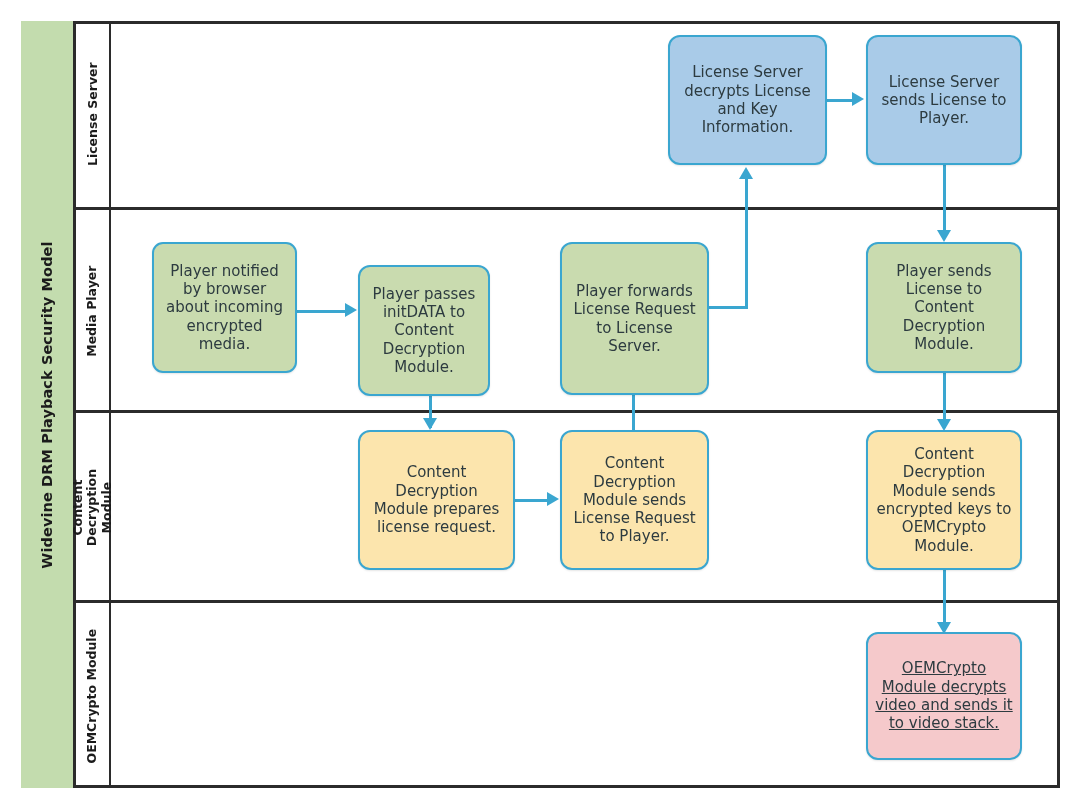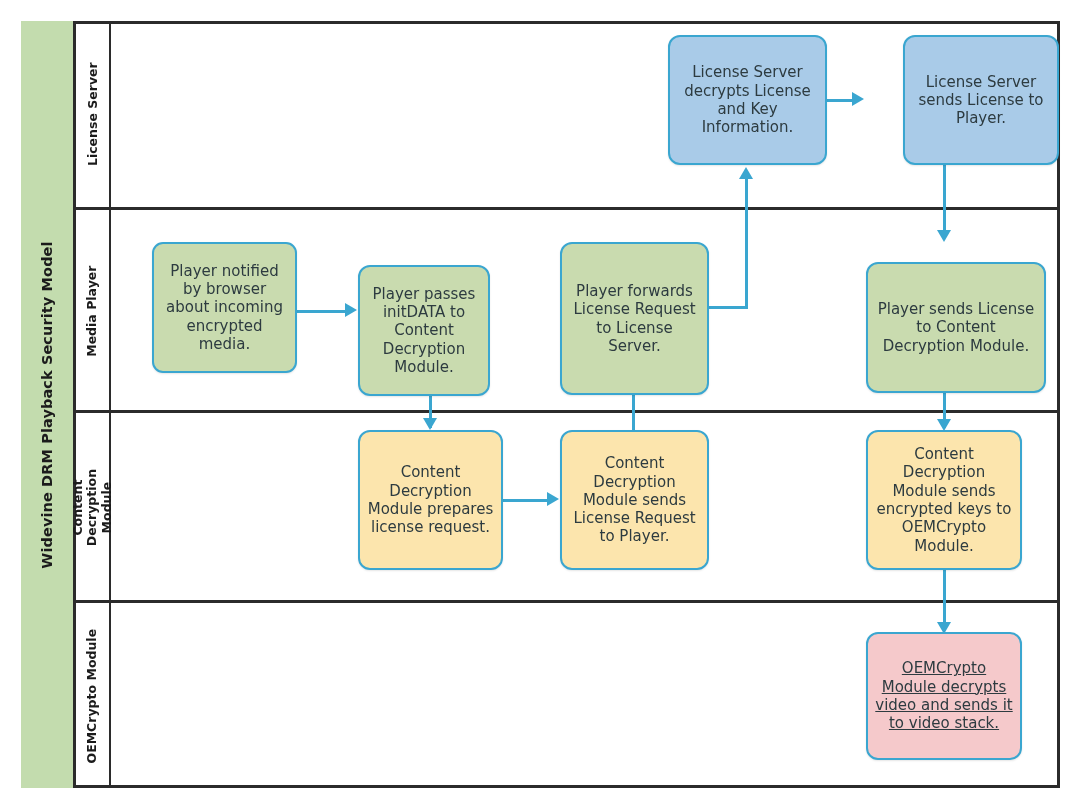--- a/index.html
+++ b/index.html
@@ -199,31 +199,31 @@
   <div class="arrowhead down" style="left:937px;top:230px;"></div>
 
   <div class="conn v" style="left:943px;top:373px;height:55px;"></div>
   <div class="arrowhead down" style="left:937px;top:419px;"></div>
 
   <div class="conn v" style="left:943px;top:570px;height:60px;"></div>
   <div class="arrowhead down" style="left:937px;top:622px;"></div>
 
   <div class="node blue" style="left:668px;top:35px;width:159px;height:130px;">License Server decrypts License and Key Information.</div>
 
-  <div class="node blue" style="left:866px;top:35px;width:156px;height:130px;margin-left:37px;">License Server sends License to Player.</div>
+  <div class="node blue" style="left:866px;top:35px;width:156px;height:130px;">License Server sends License to Player.</div>
 
   <div class="node green" style="left:152px;top:242px;width:145px;height:131px;border-radius:11px;">Player notified by browser about incoming encrypted media.</div>
 
   <div class="node green" style="left:358px;top:242px;width:132px;height:131px;margin-top:23px;">Player passes initDATA to Content Decryption Module.</div>
 
   <div class="node green" style="left:560px;top:242px;width:149px;height:153px;">Player forwards License Request to License Server.</div>
 
-  <div class="node green" style="left:866px;top:242px;width:180px;height:131px;margin-top:20px;">Player sends License to Content Decryption Module.</div>
-
-  <div class="node yellow" style="left:358px;top:430px;width:145px;height:140px;">Content Decryption Module prepares license request.</div>
+  <div class="node green" style="left:866px;top:242px;width:156px;height:131px;">Player sends License to Content Decryption Module.</div>
+
+  <div class="node yellow" style="left:358px;top:430px;width:157px;height:140px;">Content Decryption Module prepares license request.</div>
 
   <div class="node yellow" style="left:560px;top:430px;width:149px;height:140px;">Content Decryption Module sends License Request to Player.</div>
 
   <div class="node yellow" style="left:866px;top:430px;width:156px;height:140px;">Content Decryption Module sends encrypted keys to OEMCrypto Module.</div>
 
   <div class="node pink" style="left:866px;top:632px;width:156px;height:128px;text-decoration:underline;">OEMCrypto Module decrypts video and sends it to video stack.</div>
 
 </div>
 
 </body></html>

